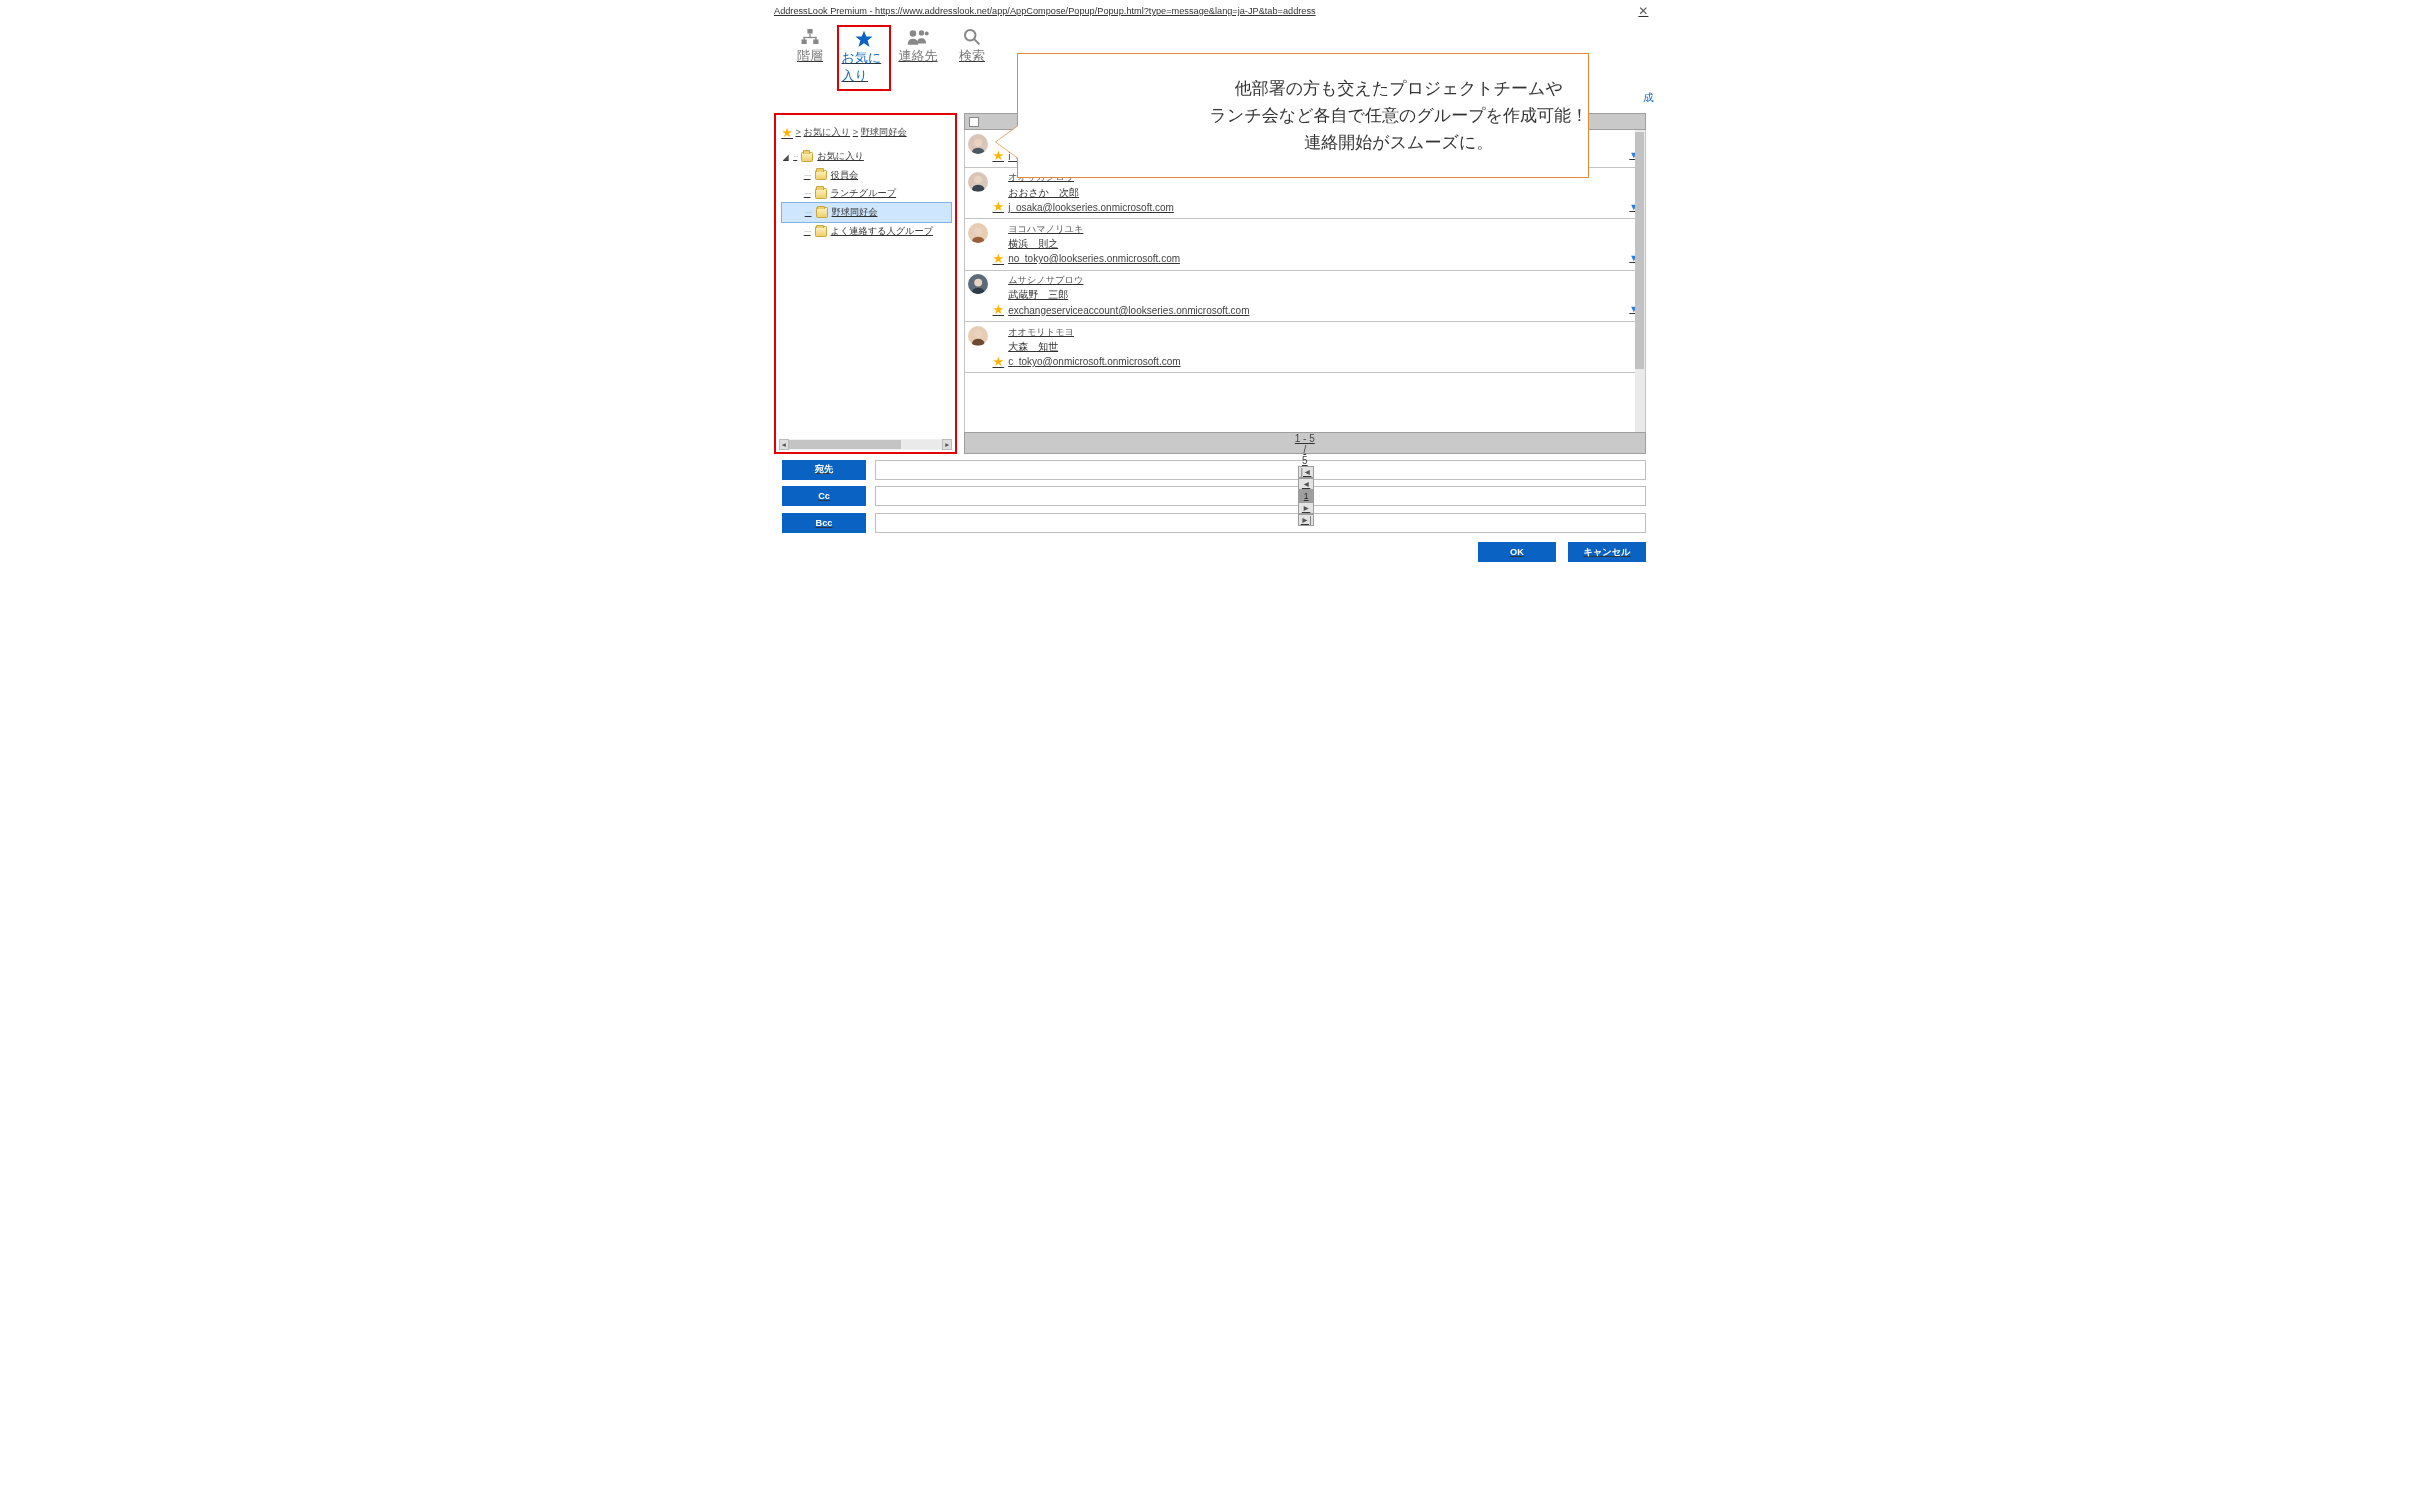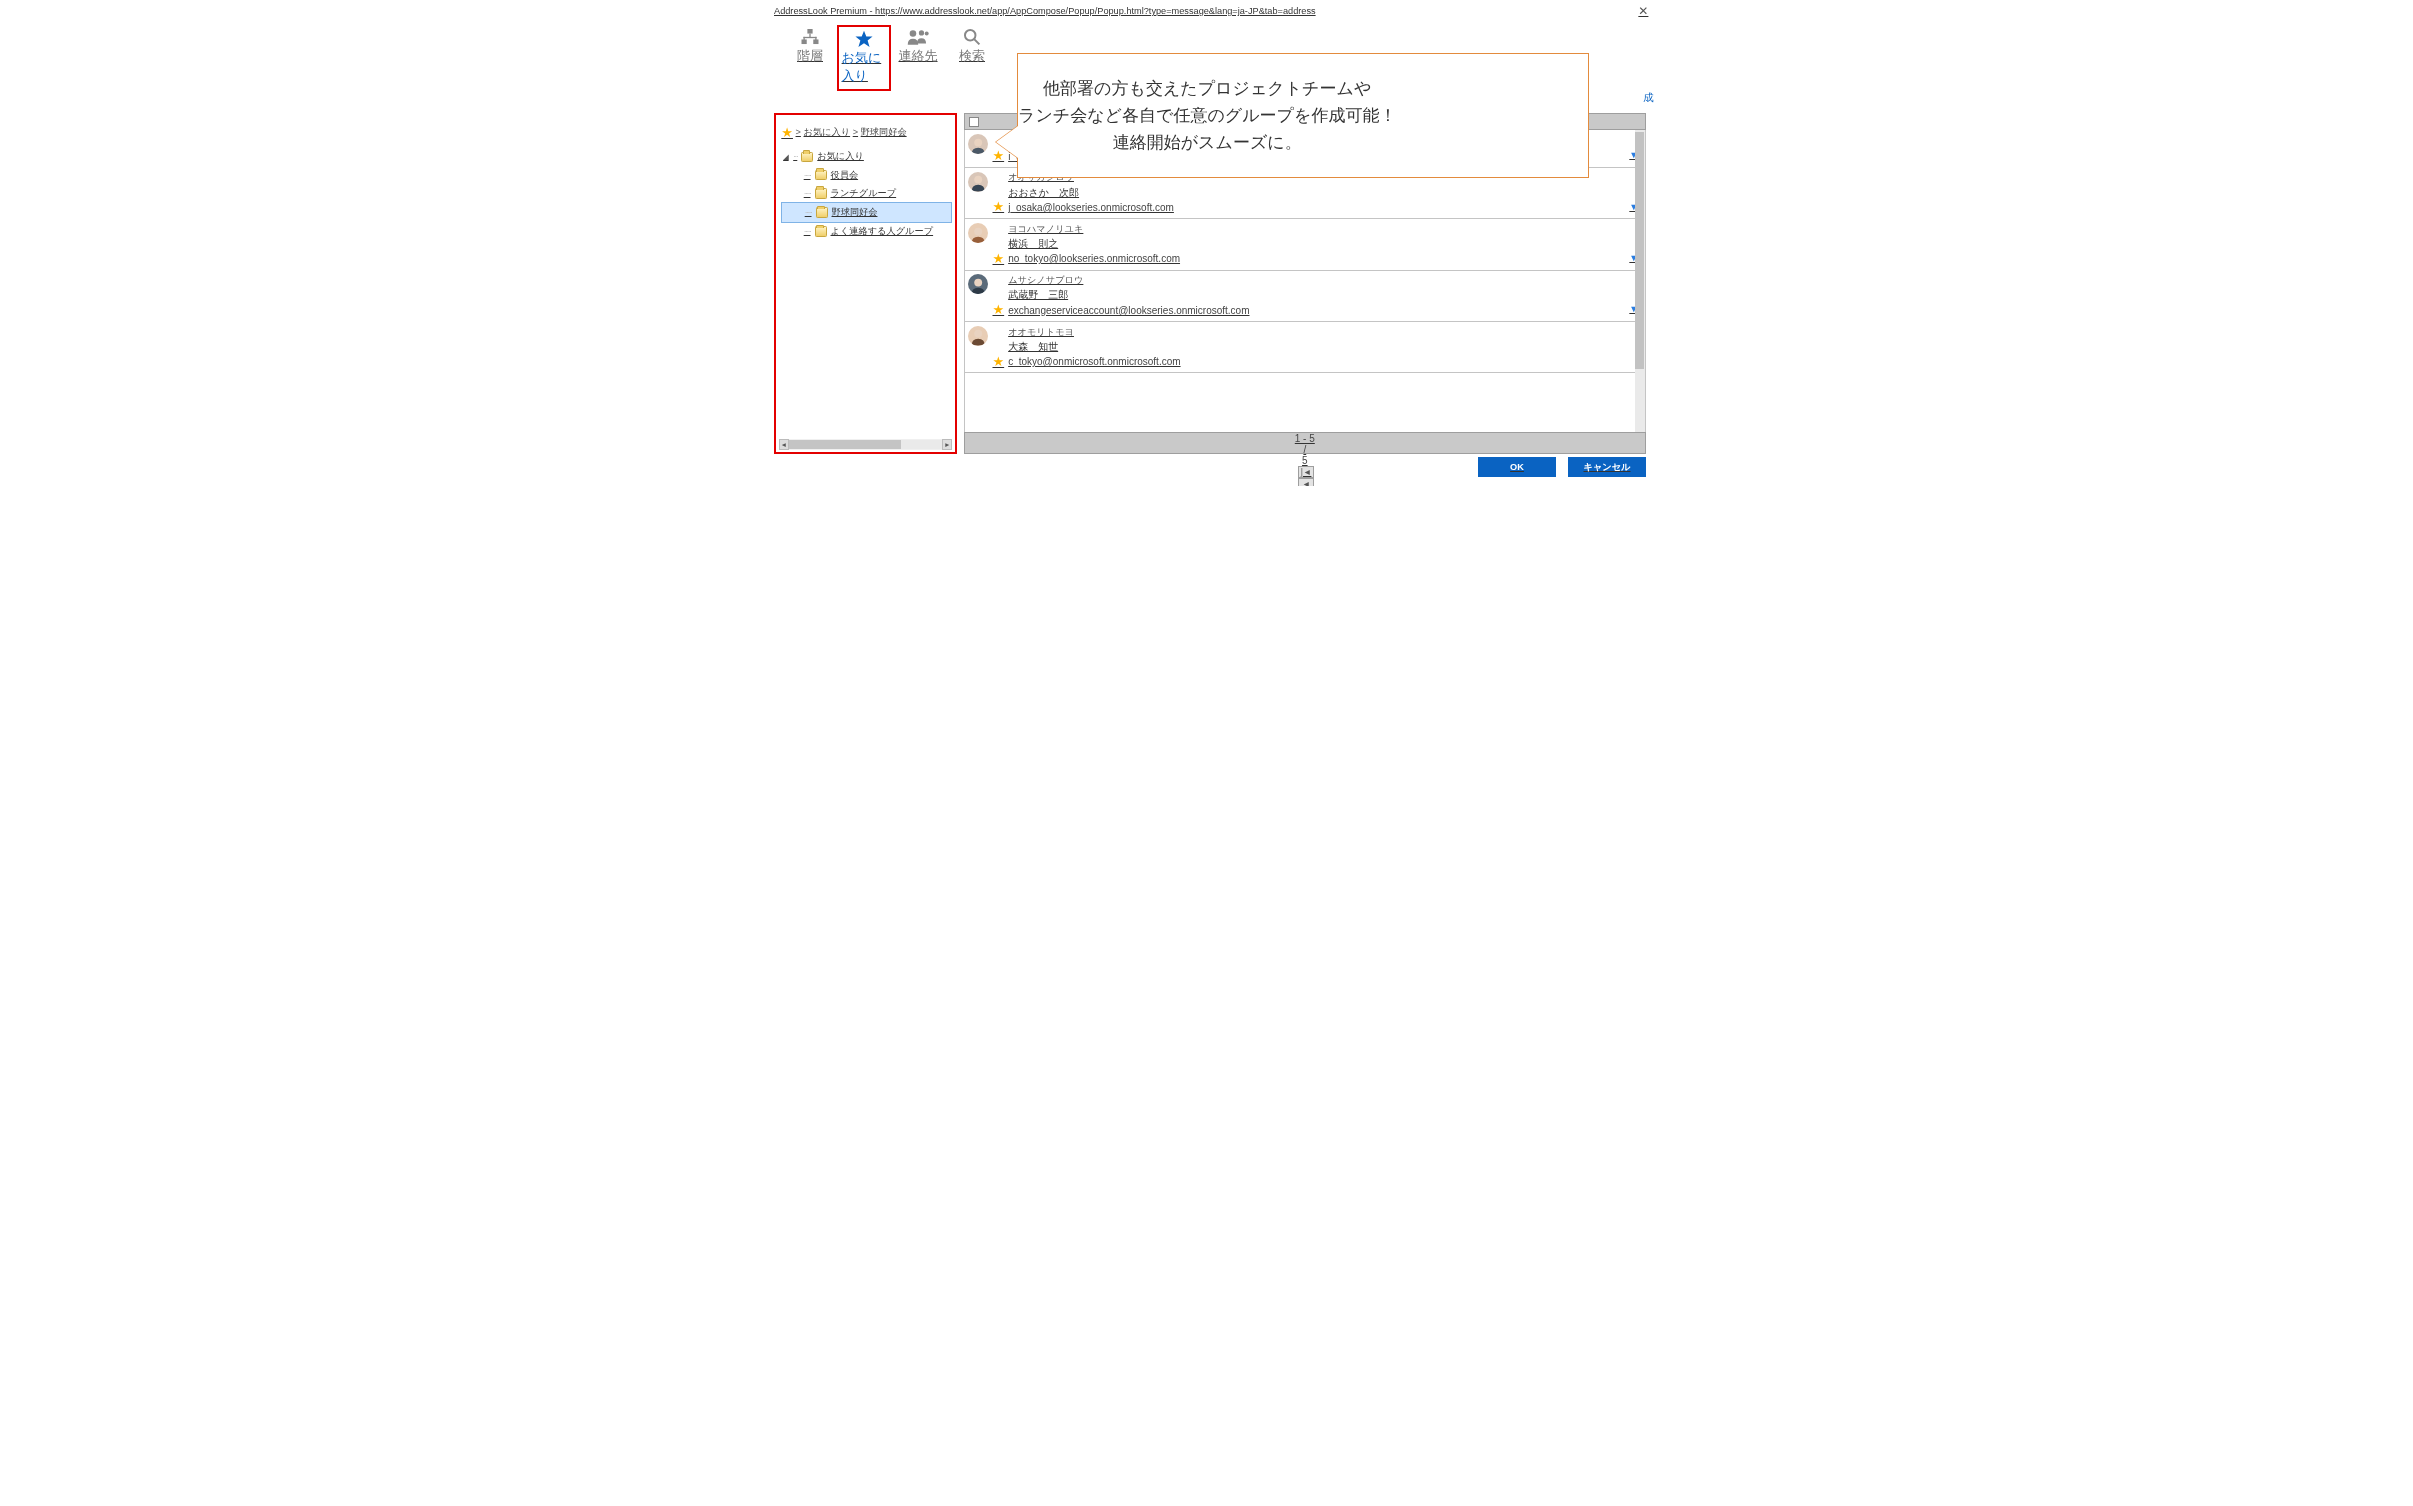--- a/index.html
+++ b/index.html
@@ -60,21 +60,21 @@
   .callout {
     position: absolute;
     left: 263px;
     top: 53px;
     width: 572px;
     height: 125px;
     border: 0.7px solid #e38b3d;
     background: #fff;
     display: flex;
     align-items: center;
-    justify-content: flex-start;
+    justify-content: flex-end;
     text-align: center;
     font-size: 17px;
     line-height: 1.6;
     z-index: 20;
   }
   .callout::before {
     content: "";
     position: absolute;
     left: -22.4px;
     top: 72px;
@@ -543,20 +543,34 @@
         <span class="pg-btn">|◄</span>
         <span class="pg-btn">◄</span>
         <span class="pg-btn current">1</span>
         <span class="pg-btn">►</span>
         <span class="pg-btn">►|</span>
       </div>
     </div>
 
   </div>
 
+  <div class="fields">
+    <div class="field-row">
+      <div class="btn">宛先</div>
+      <div class="input"></div>
+    </div>
+    <div class="field-row">
+      <div class="btn">Cc</div>
+      <div class="input"></div>
+    </div>
+    <div class="field-row">
+      <div class="btn">Bcc</div>
+      <div class="input"></div>
+    </div>
+  </div>
 
   <div class="actions">
     <div class="btn">OK</div>
     <div class="btn">キャンセル</div>
   </div>
 
 </div>
 
 
 </body></html>

